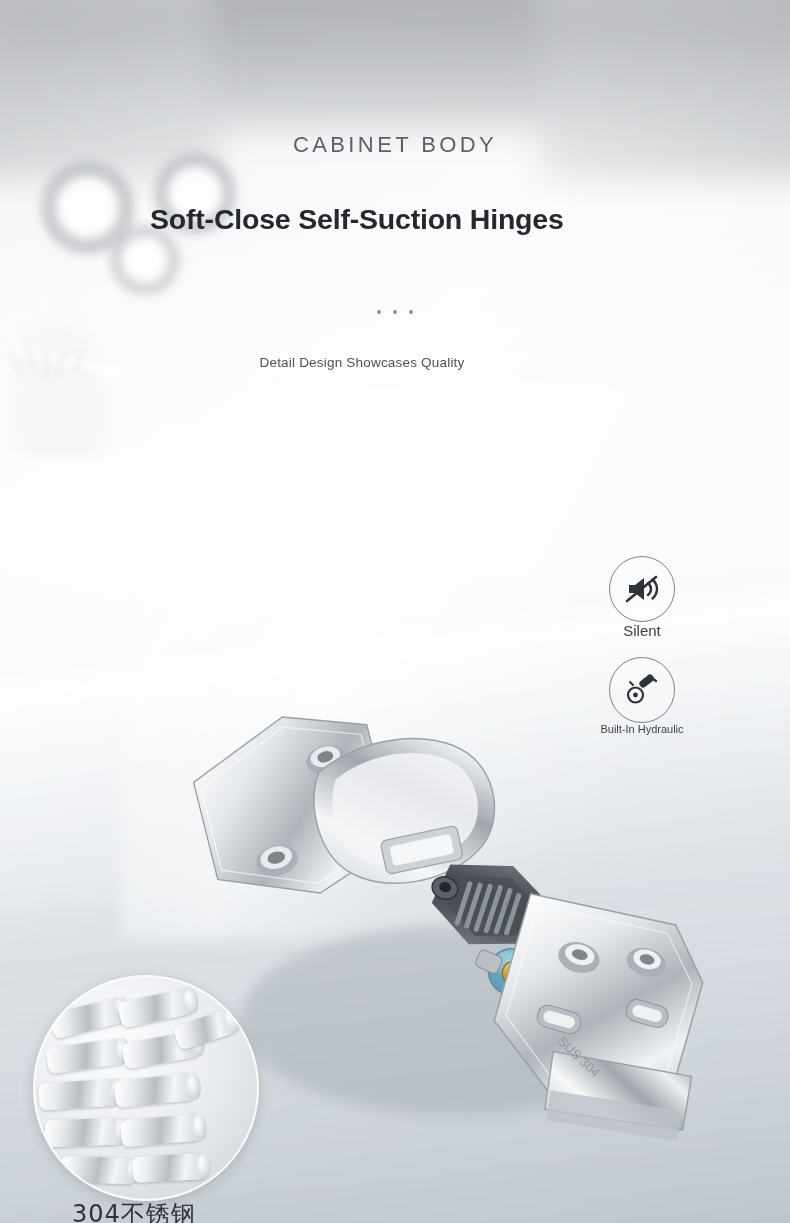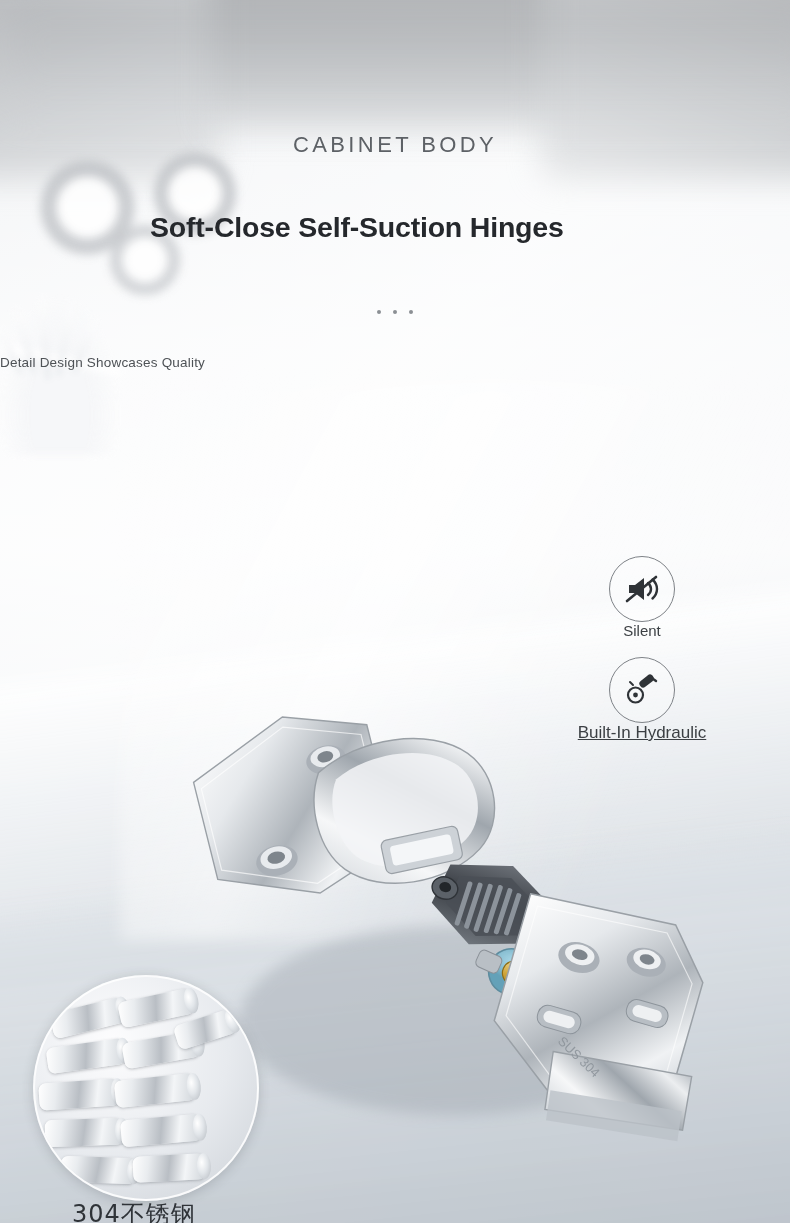--- a/index.html
+++ b/index.html
@@ -108,21 +108,21 @@
   .eyebrow {
     margin-top: 132px;
     font-size: 22px;
     letter-spacing: 3.4px;
     color: #5d6166;
     font-weight: 400;
   }
   .headline {
     position: absolute;
     left: 150px;
-    top: 213px;
+    top: 205px;
     width: 420px;
     text-align: left;
     font-size: 28.5px;
     line-height: 29px;
     font-weight: 700;
     color: #25282c;
     letter-spacing: -0.2px;
   }
   .dots {
     position: absolute;
@@ -133,20 +133,21 @@
   .dots span {
     display: inline-block;
     width: 4px; height: 4px;
     border-radius: 50%;
     background: #8b8f94;
     margin: 0 4px;
   }
   .subcaption {
     position: absolute;
     left: 0; top: 355px; width: 724px;
+    text-align: center;
     font-size: 13.5px;
     color: #4e5256;
     letter-spacing: 0.2px;
   }
 
   
   .features {
     position: absolute;
     right: 38px;
     top: 556px;
@@ -164,21 +165,21 @@
     background: rgba(255,255,255,0.25);
     display: flex;
     align-items: center;
     justify-content: center;
   }
   .feature .badge svg { display: block; }
   .feature .flabel {
     font-size: 15px;
     color: #3b3f43;
   }
-  .feature.hydraulic .flabel { font-size: 17px; text-decoration: underline; }
+  .feature.hydraulic .flabel { font-size: 11px; }
 
   
   .hinge {
     position: absolute;
     left: 185px;
     top: 690px;
     width: 520px;
     height: 500px;
   }
   .hinge svg { display: block; }

